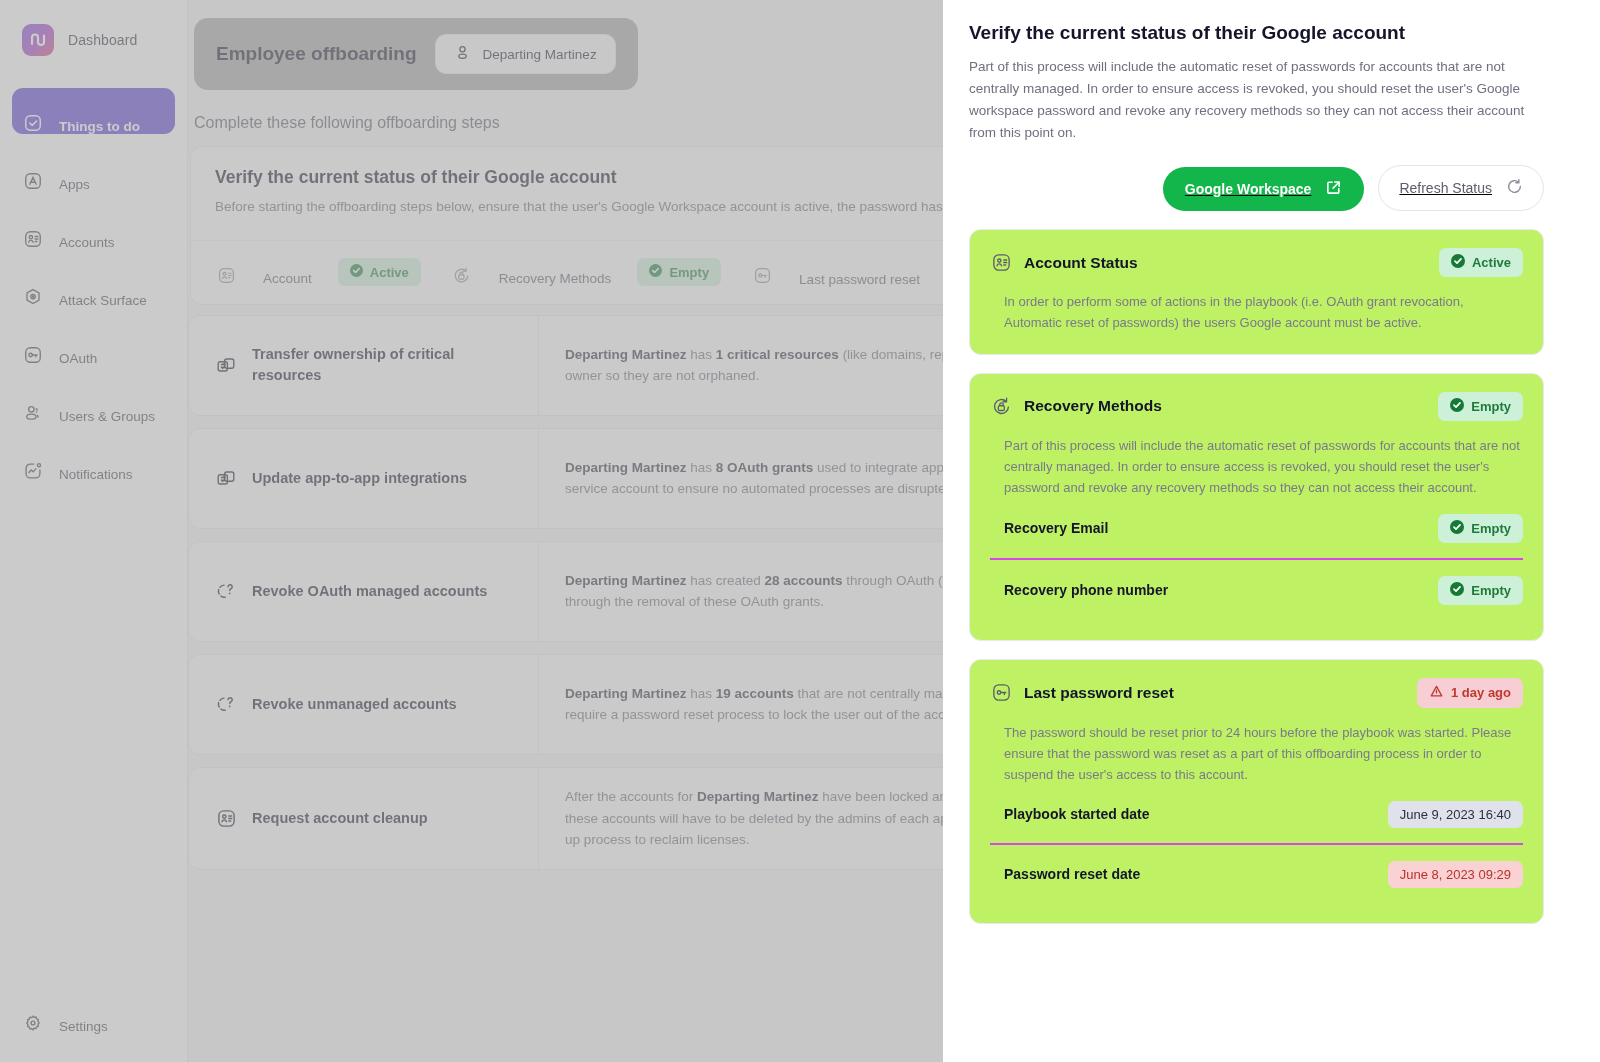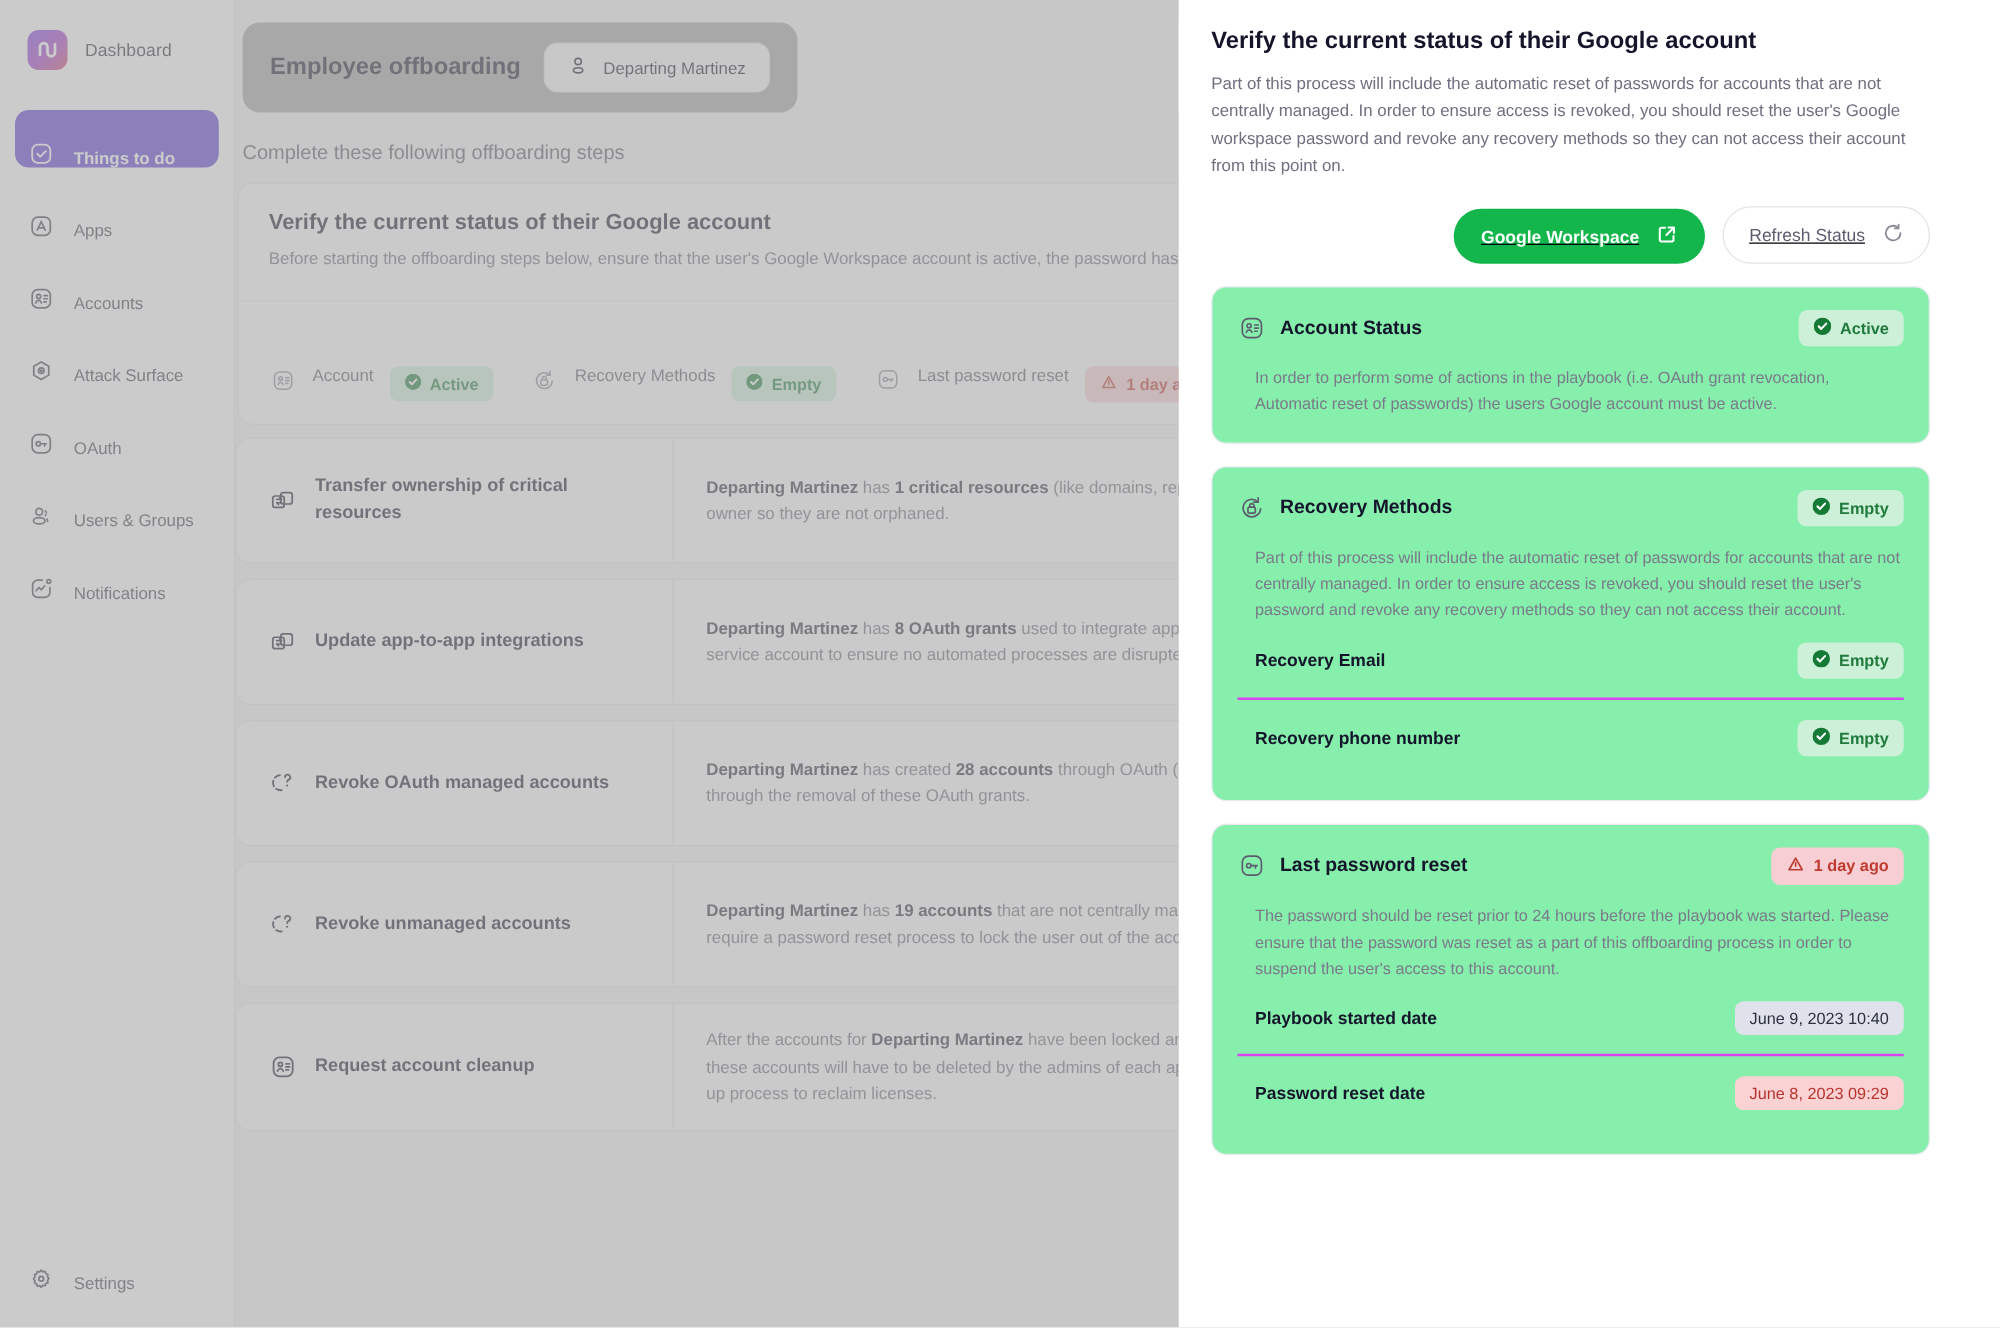--- a/index.html
+++ b/index.html
@@ -65,21 +65,21 @@
 
   .hero-card {
     margin-left: 2px; background: #fbfbfc; border: 1px solid #e7e8ec;
     border-radius: 12px; width: 1186px;
   }
   .hero-top { padding: 20px 24px 22px 24px; }
   .hero-title { font-size: 17.5px; font-weight: bold; color: #14142b; margin-bottom: 9px; }
   .hero-desc { font-size: 13.5px; line-height: 1.55; color: #6b6b7b; max-width: 1080px; }
   .hero-divider { height: 1px; background: #ebecf0; }
   .hero-chips { display: flex; align-items: center; gap: 30px; padding: 17px 24px; }
-  .chip-group { display: flex; align-items: flex-start; gap: 13px; margin-top: 35px; }
+  .chip-group { display: flex; align-items: flex-end; gap: 26px; }
   .chip-label { font-size: 13.5px; color: #5a5a6b; }
 
   .badge {
     display: inline-flex; align-items: center; gap: 7px;
     border-radius: 7px; padding: 6px 12px;
     font-size: 13px; font-weight: bold; white-space: nowrap;
   }
   .badge.ok { background: #cdf0d8; color: #1f7a3c; }
   .badge.warn { background: #f7ced3; color: #c0392f; }
   .badge.neutral { background: #dfe2ea; color: #2d2f41; font-weight: normal; }
@@ -129,21 +129,21 @@
   }
   .btn-ghost {
     display: inline-flex; align-items: center; gap: 14px;
     background: #ffffff; color: #5c5c6e; border: 1px solid #e3e4e9; border-radius: 999px;
     padding: 12px 20px; font-size: 14px; cursor: pointer;
     font-family: "Liberation Sans", sans-serif;
   }
 
   .panel {
     border: 1px solid #e8e9ee; border-radius: 12px;
-    margin-top: 18px; padding: 18px 20px 20px 20px; background: #86efac;
+    margin-top: 18px; padding: 18px 20px 20px 20px; background: #bef264;
   }
   .panel-head { display: flex; align-items: center; gap: 12px; }
   .panel-title { font-size: 15.5px; font-weight: bold; color: #14142b; }
   .panel-head-spacer { flex: 1 1 auto; }
   .panel-desc { font-size: 13px; line-height: 1.62; color: #7a7a8a; margin-top: 14px; padding-left: 14px; }
 
   .kv {
     display: flex; align-items: center; justify-content: space-between;
     padding: 16px 0 15px 14px;
   }
@@ -568,21 +568,21 @@
                 <path d="M8 6.5v3" stroke-linecap="round"></path>
             </svg>
           </span>
           <span>1 day ago</span>
         </span>
       </div>
       <div class="panel-desc">The password should be reset prior to 24 hours before the playbook was started. Please ensure that the password was reset as a part of this offboarding process in order to suspend the user's access to this account.</div>
 
       <div class="kv">
         <span class="kv-key">Playbook started date</span>
-        <span class="badge neutral">June 9, 2023 10:40</span>
+        <span class="badge neutral">June 9, 2023 16:40</span>
       </div>
 
       <div class="kv">
         <span class="kv-key">Password reset date</span>
         <span class="badge danger-soft">June 8, 2023 09:29</span>
       </div>
     </div>
 
   </aside>
 </div>

